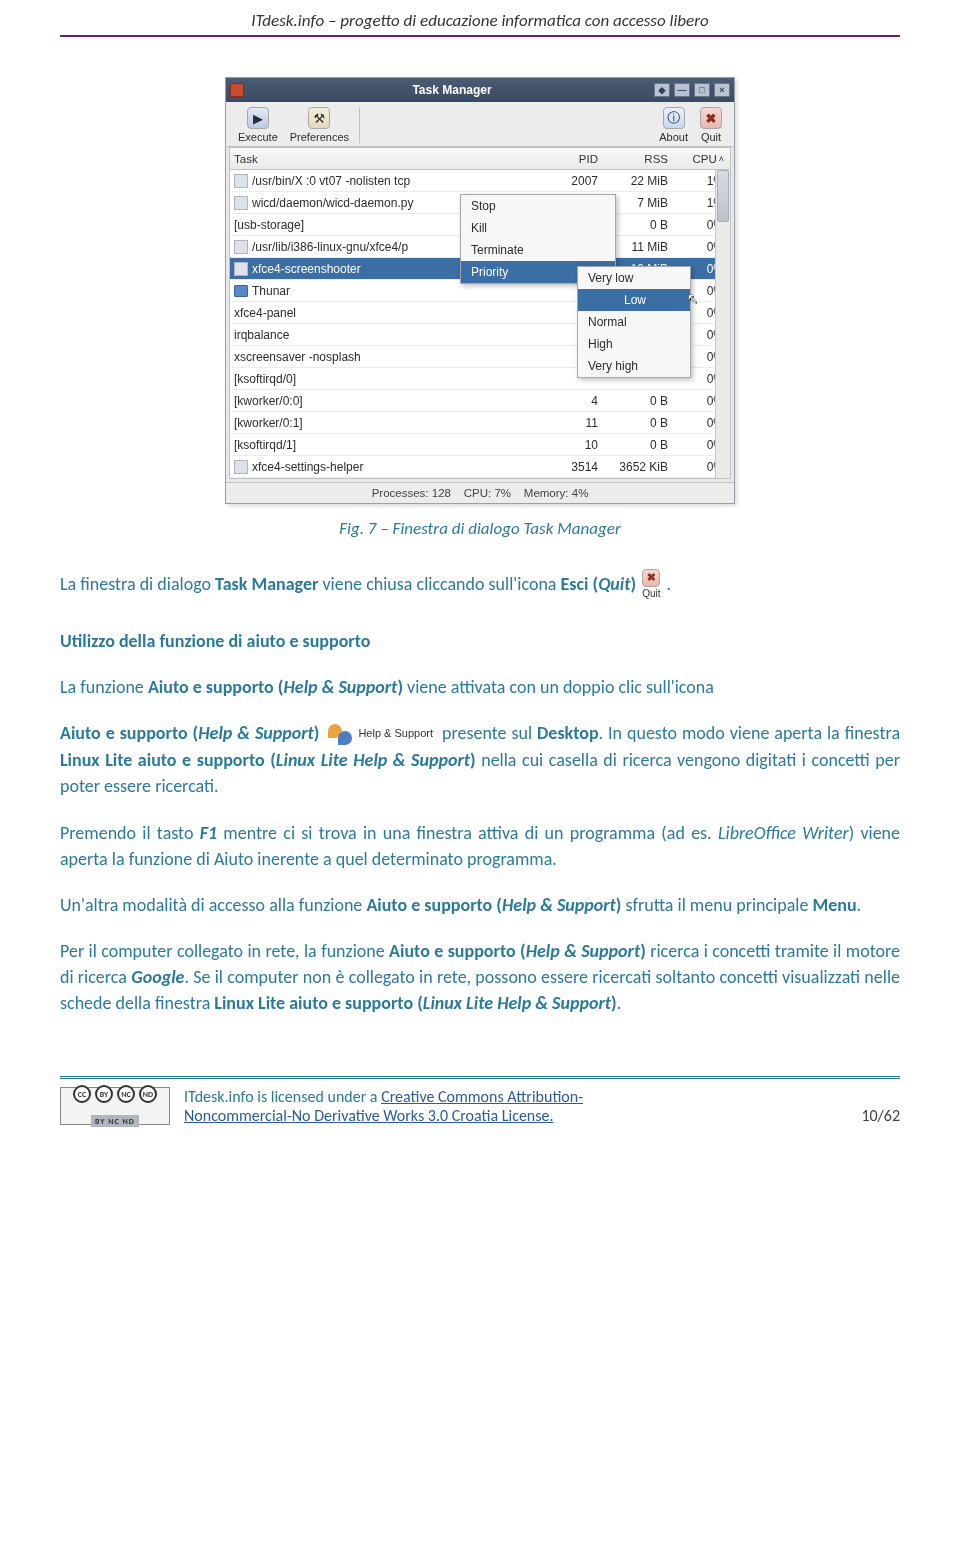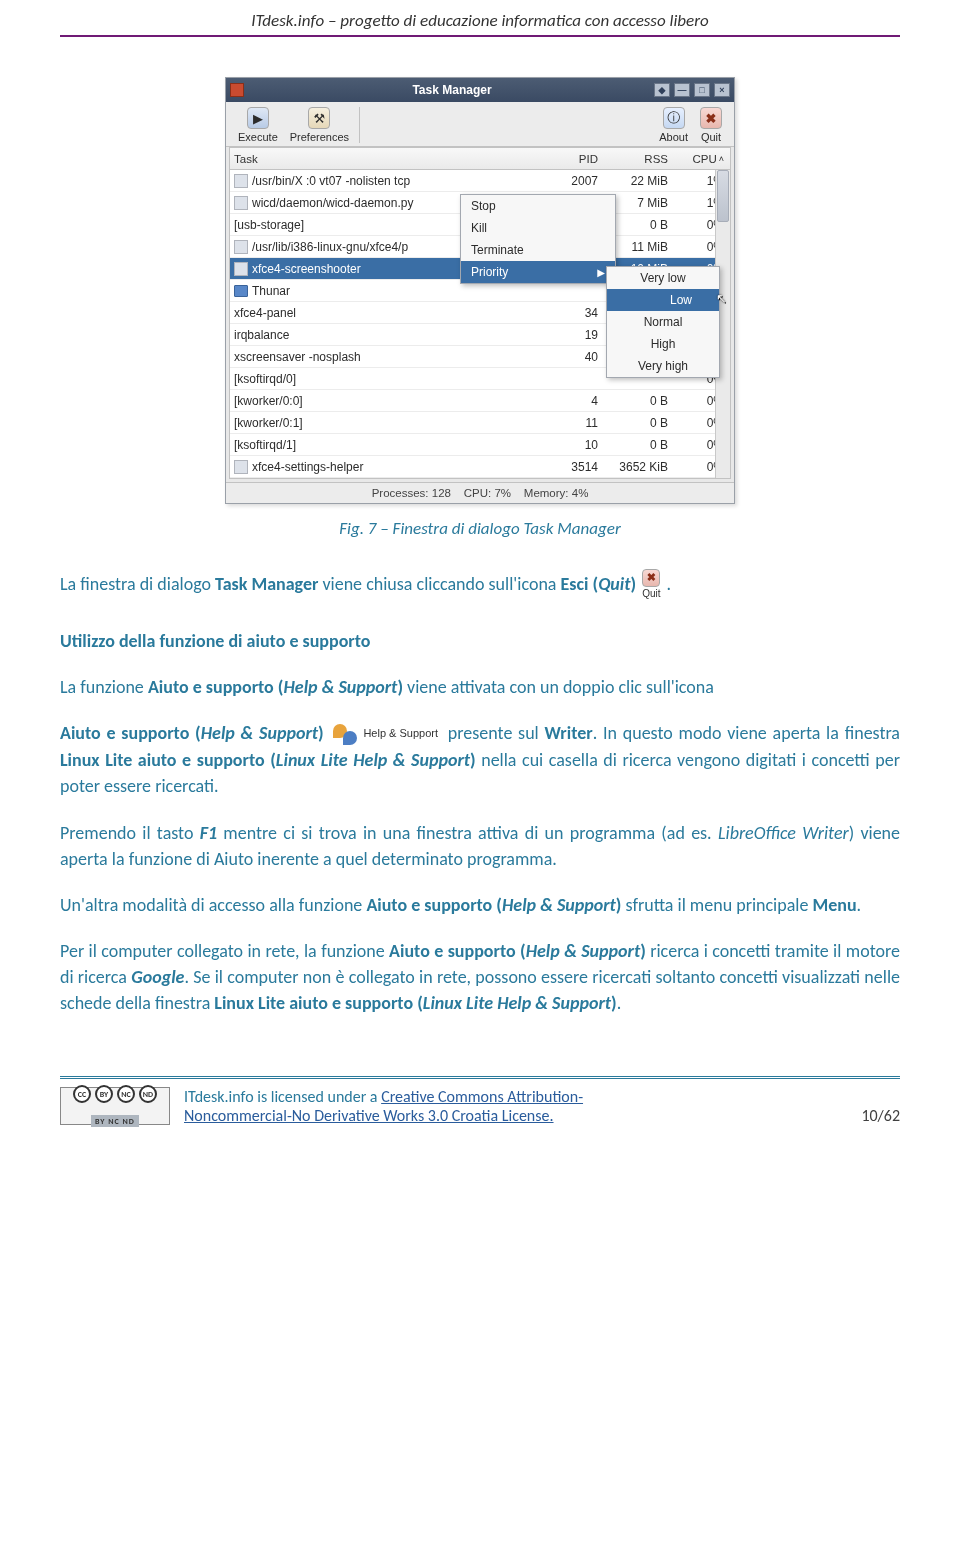--- a/index.html
+++ b/index.html
@@ -152,28 +152,27 @@
     align-items: center;
   }
   .ctx-item.highlight {
     background: #3a6ea5;
     color: #fff;
   }
   .ctx-arrow { font-size: 10px; }
   .sub-menu {
     position: absolute;
     top: 118px;
-    left: 376px;
+    left: 347px;
     width: 114px;
     background: #f7f7f7;
     border: 1px solid #a3a8b0;
     box-shadow: 2px 2px 5px rgba(0,0,0,0.25);
     font-size: 12px;
     z-index: 6;
-    text-align: center;
   }
   .sub-item { padding: 4px 10px; position: relative; }
   .sub-item.highlight { background: #3a6ea5; color: #fff; padding-left: 46px; }
   .cursor-ptr {
     position: absolute;
     right: -8px; top: 2px;
     font-size: 13px;
     color: #fff;
     text-shadow: 0 0 2px #000, 1px 1px 0 #000;
   }
@@ -510,21 +509,21 @@
 
   <p class="sec-head">Utilizzo della funzione di aiuto e supporto</p>
 
   <p>
     <span>La funzione </span><span class="bold">Aiuto e supporto (</span><span class="boldit">Help &amp; Support</span><span class="bold">)</span><span> viene attivata con un doppio clic sull'icona</span>
   </p>
 
   <p>
     <span class="bold">Aiuto e supporto (</span><span class="boldit">Help &amp; Support</span><span class="bold">)</span>
     <span class="inline-help-icon"></span><span class="inline-help-label">Help &amp; Support</span>
-    <span> presente sul </span><span class="bold">Writer</span><span>. In questo modo viene aperta la finestra </span><span class="bold">Linux Lite aiuto e supporto (</span><span class="boldit">Linux Lite Help &amp; Support</span><span class="bold">)</span><span> nella cui casella di ricerca vengono digitati i concetti per poter essere ricercati.</span>
+    <span> presente sul </span><span class="bold">Desktop</span><span>. In questo modo viene aperta la finestra </span><span class="bold">Linux Lite aiuto e supporto (</span><span class="boldit">Linux Lite Help &amp; Support</span><span class="bold">)</span><span> nella cui casella di ricerca vengono digitati i concetti per poter essere ricercati.</span>
   </p>
 
   <p>
     <span>Premendo il tasto </span><span class="boldit">F1</span><span> mentre ci si trova in una finestra attiva di un programma (ad es. </span><span class="italic">LibreOffice Writer</span><span>) viene aperta la funzione di Aiuto inerente a quel determinato programma.</span>
   </p>
 
   <p>
     <span>Un'altra modalità di accesso alla funzione </span><span class="bold">Aiuto e supporto (</span><span class="boldit">Help &amp; Support</span><span class="bold">)</span><span> sfrutta il menu principale </span><span class="bold">Menu</span><span>.</span>
   </p>
 

